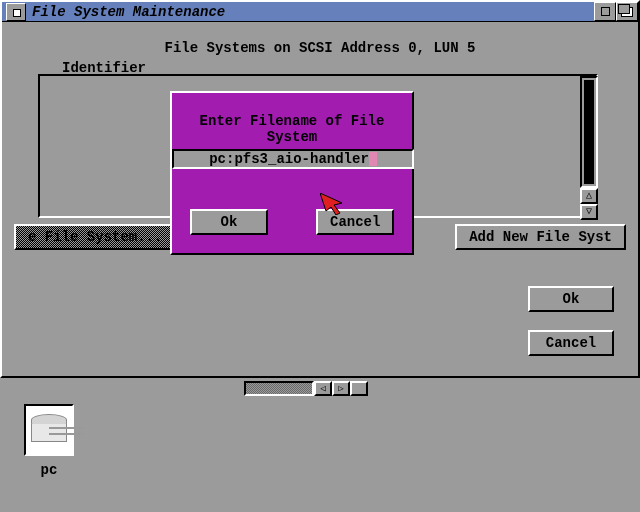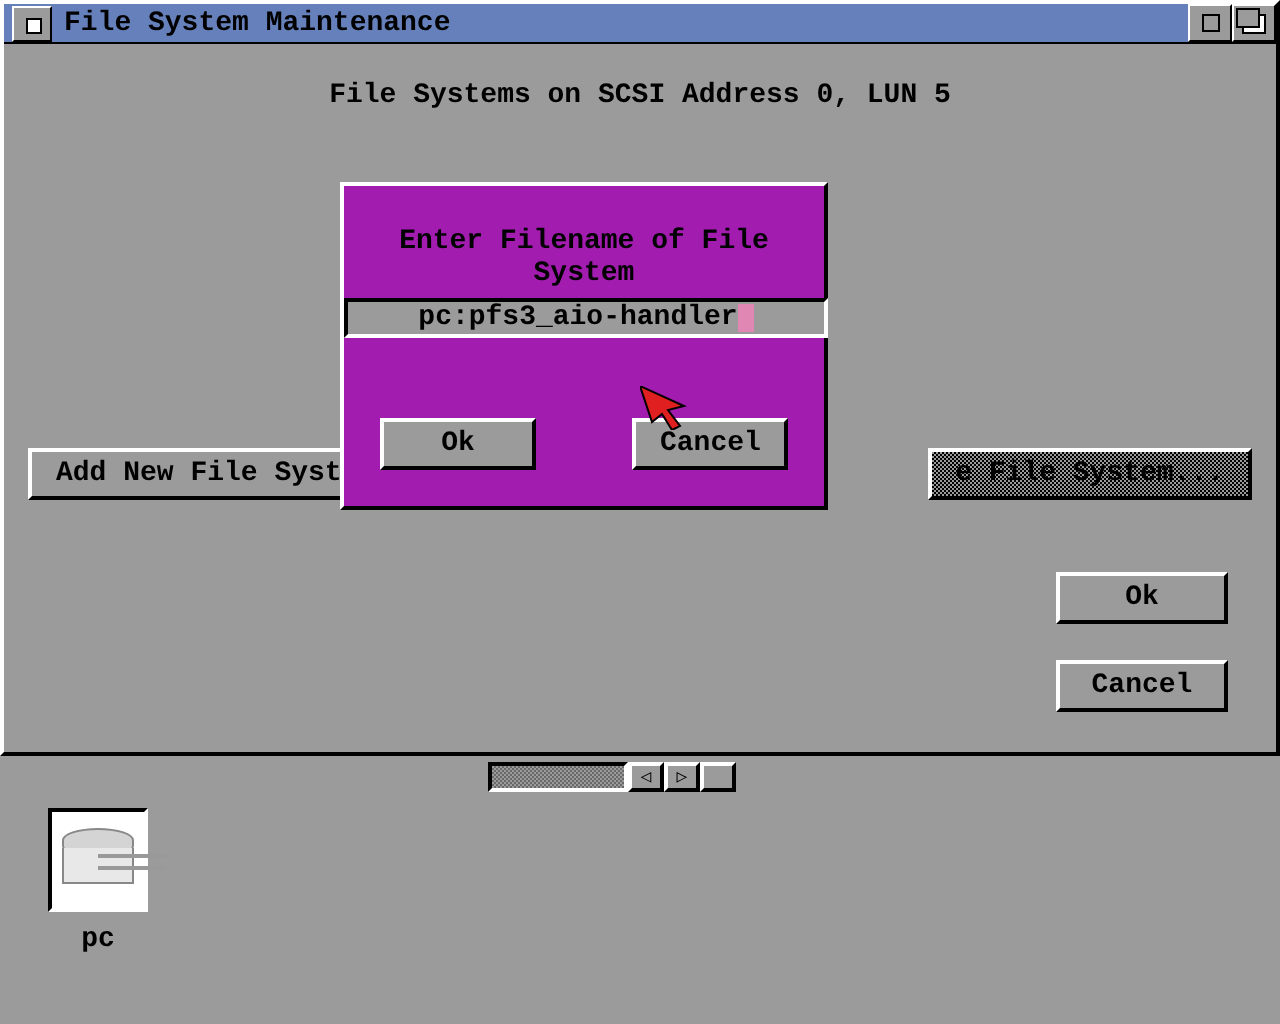--- a/index.html
+++ b/index.html
@@ -25,20 +25,21 @@
 .titlebar {
   height: 20px;
   background: #6680bb;
   border-bottom: 1px solid #000;
   display: flex;
   align-items: center;
   color: #000;
   font-weight: bold;
   padding-left: 4px;
   position: relative;
+  font-style: italic;
 }
 .title-close {
   width: 20px;
   height: 18px;
   background: #9b9b9b;
   border: 1px solid;
   border-color: #fff #000 #000 #fff;
   margin-right: 6px;
   position: relative;
 }
@@ -327,24 +328,32 @@
           <div class="gadget-inner"></div>
         </div>
       <div class="title-gadget">
           <div class="gadget-depth"></div>
         </div>
     </div>
   </div>
 
   <div class="subtitle">File Systems on  SCSI  Address 0, LUN 5</div>
 
+  <div class="panel">
+    <div class="panel-label">Identifier</div>
+    <div class="scrollbar">
+      <div class="scroll-track"></div>
+      <div class="scroll-arrow">△</div>
+      <div class="scroll-arrow">▽</div>
+    </div>
+  </div>
 
   <div class="btn-row">
+    <button class="btn ghost">e File System...</button>
     <button class="btn">Add New File Syst</button>
-    <button class="btn ghost">e File System...</button>
   </div>
 
   <div class="main-buttons">
     <button class="btn">Ok</button>
     <button class="btn">Cancel</button>
   </div>
 </div>
 
 <div class="hscroll">
   <div class="hscroll-track"></div>

